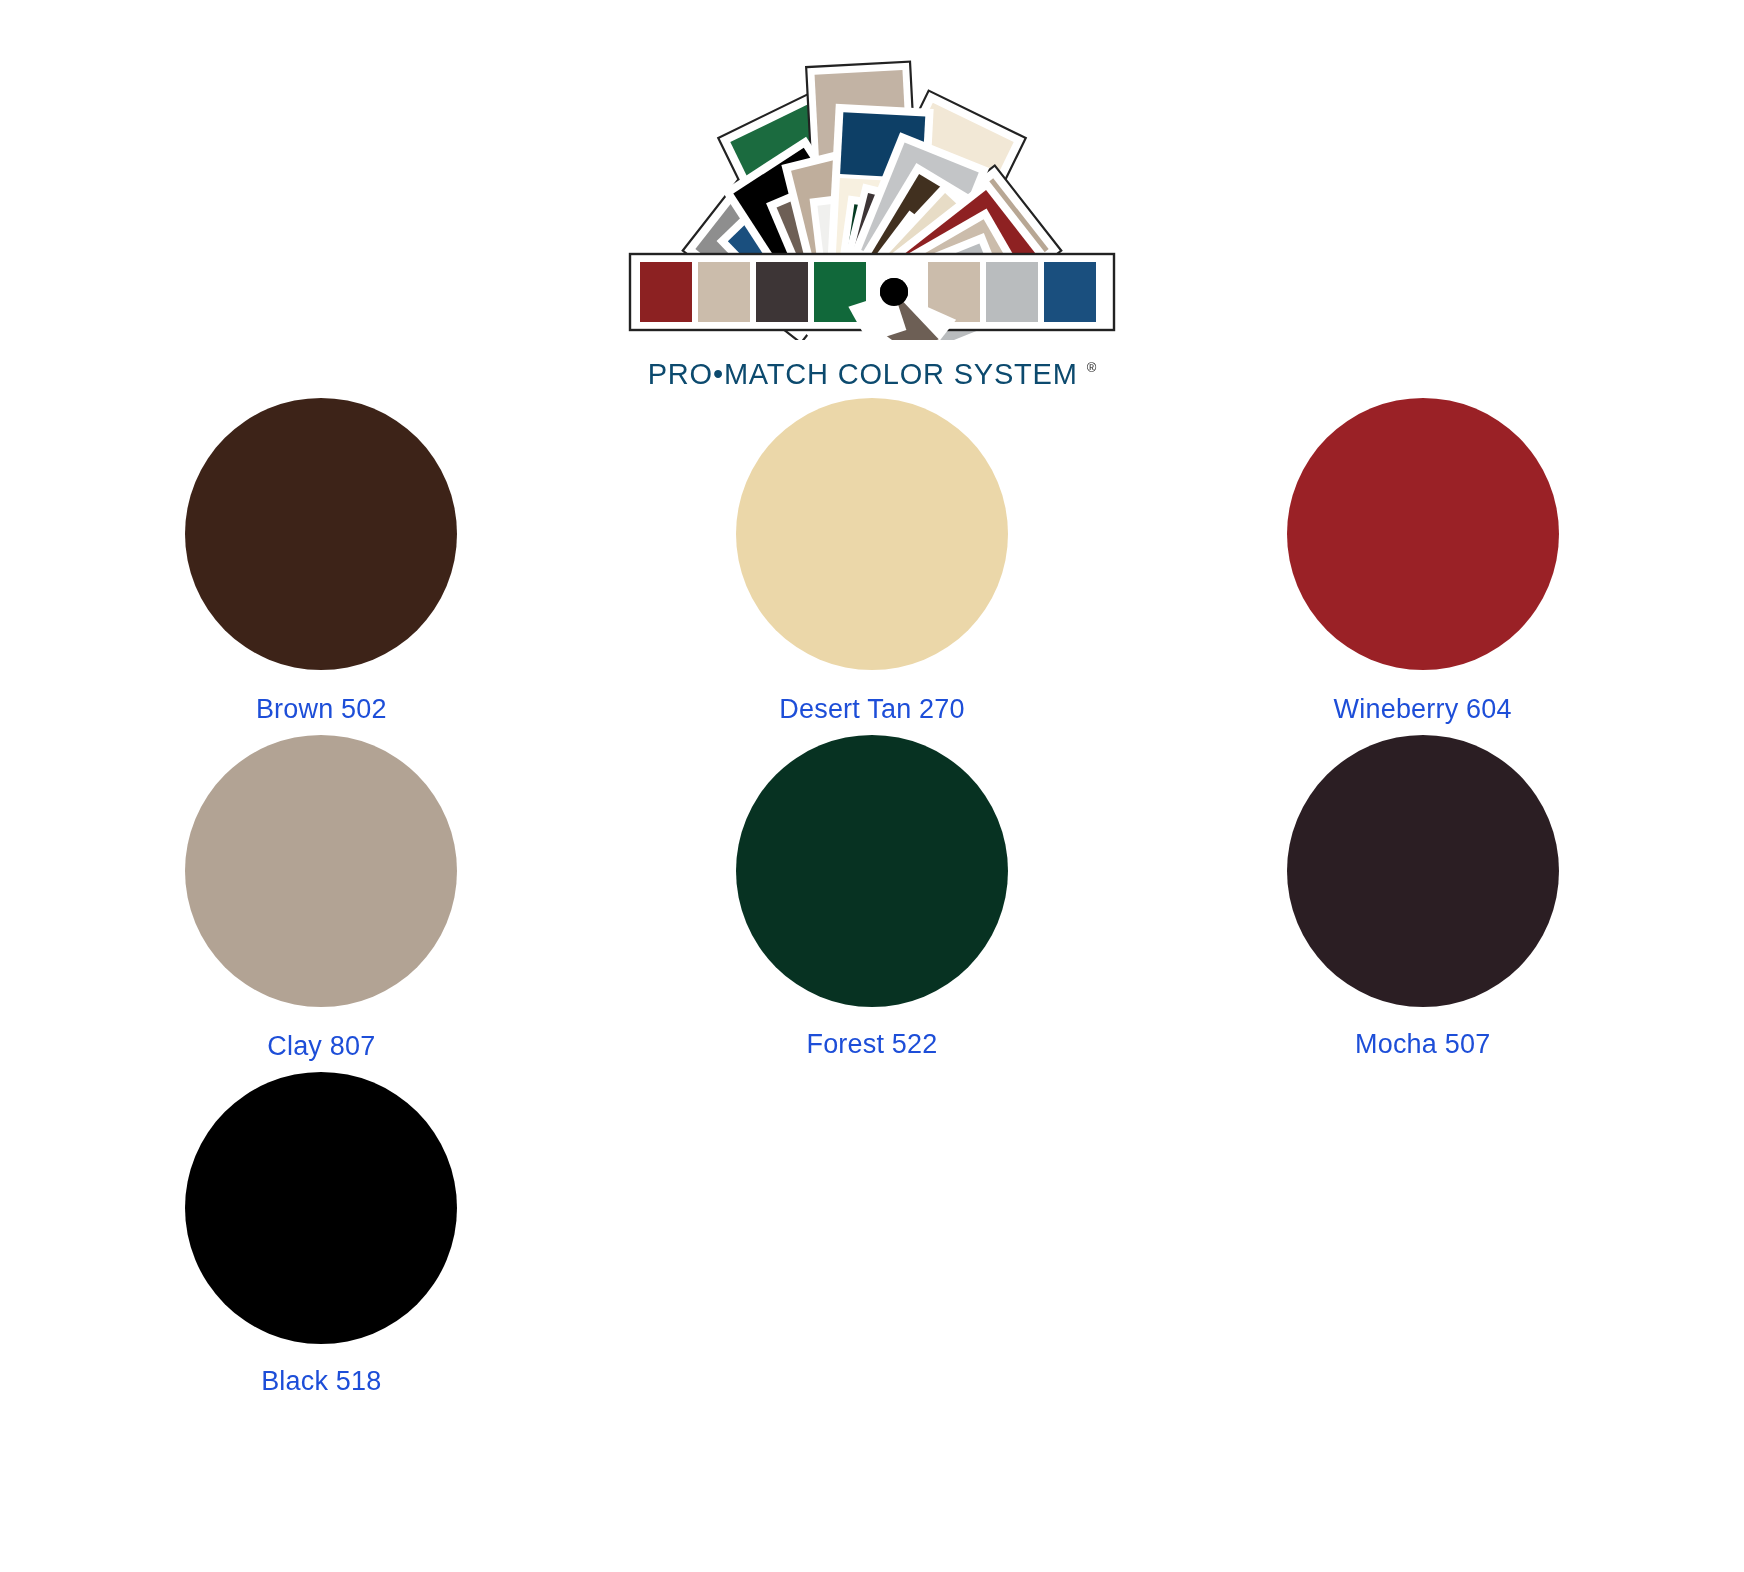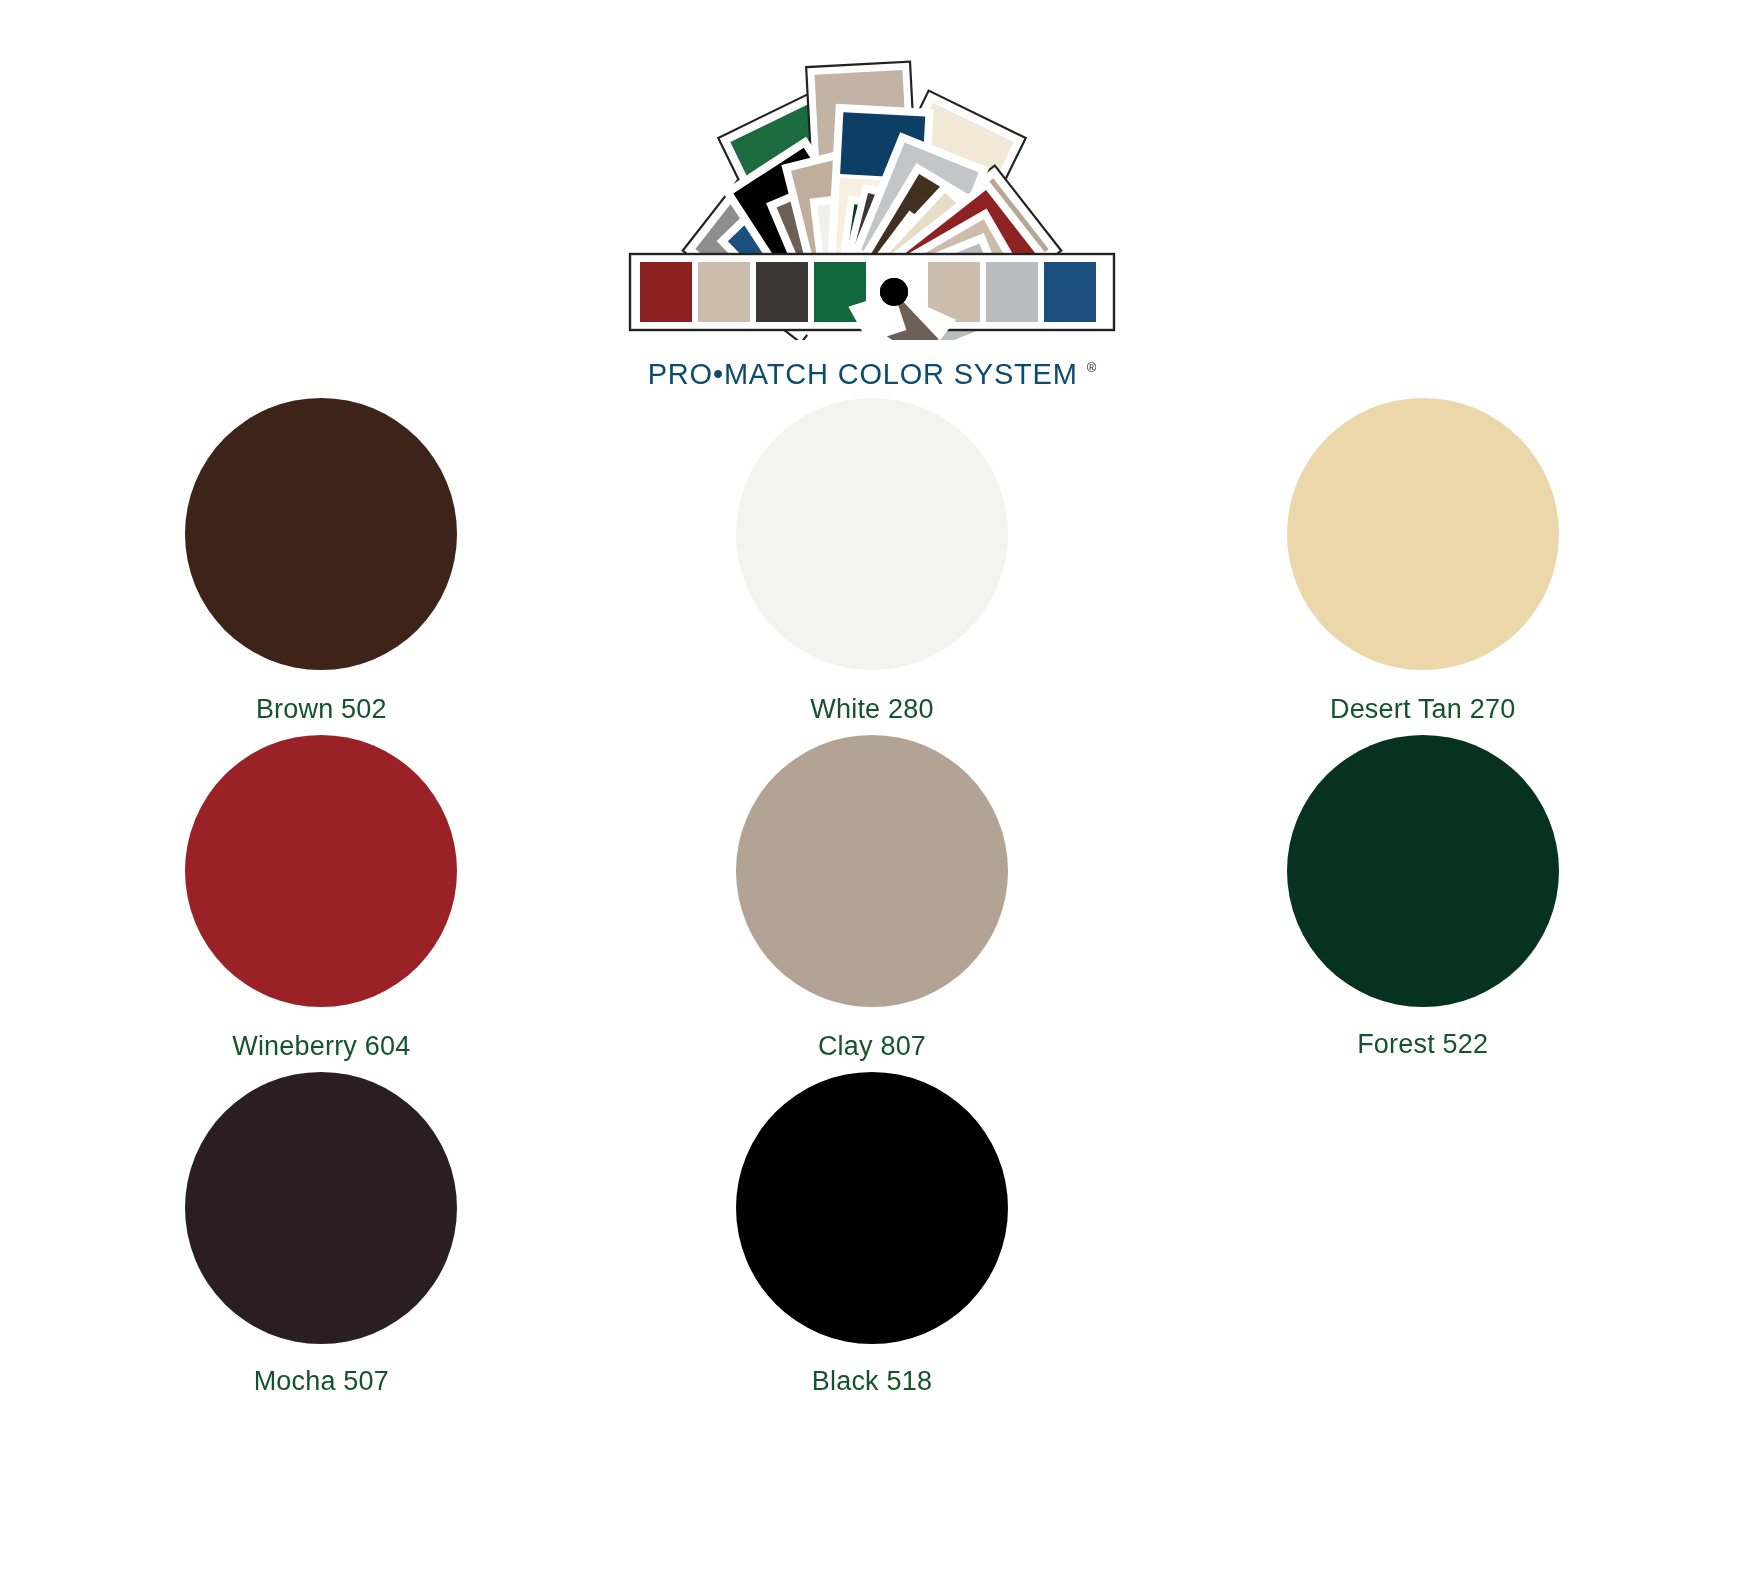--- a/index.html
+++ b/index.html
@@ -83,21 +83,21 @@
   .swatch-dot {
     width: 272px;
     height: 272px;
     border-radius: 50%;
     flex: 0 0 auto;
   }
   .swatch-label {
     margin-top: 24px;
     font-family: "Liberation Sans", sans-serif;
     font-size: 27px;
-    color: #14532d;
+    color: #1d4ed8;
     letter-spacing: 0.2px;
     text-align: center;
     white-space: nowrap;
   }
   
   .swatch-cell.row3 .swatch-label {
     margin-top: 22px;
   }
 </style>
 </head>
@@ -247,24 +247,20 @@
   </div>
 </div>
 
 <div id="swatch-grid">
 
   <div class="swatch-cell row1">
     <div class="swatch-dot" style="background: rgb(61, 35, 24);"></div>
     <div class="swatch-label">Brown 502</div>
   </div>
 
-  <div class="swatch-cell row1">
-    <div class="swatch-dot" style="background: rgb(243, 243, 242);"></div>
-    <div class="swatch-label">White 280</div>
-  </div>
 
   <div class="swatch-cell row1">
     <div class="swatch-dot" style="background: rgb(235, 215, 169);"></div>
     <div class="swatch-label">Desert Tan 270</div>
   </div>
 
   <div class="swatch-cell row2">
     <div class="swatch-dot" style="background: rgb(154, 33, 38);"></div>
     <div class="swatch-label">Wineberry 604</div>
   </div>

